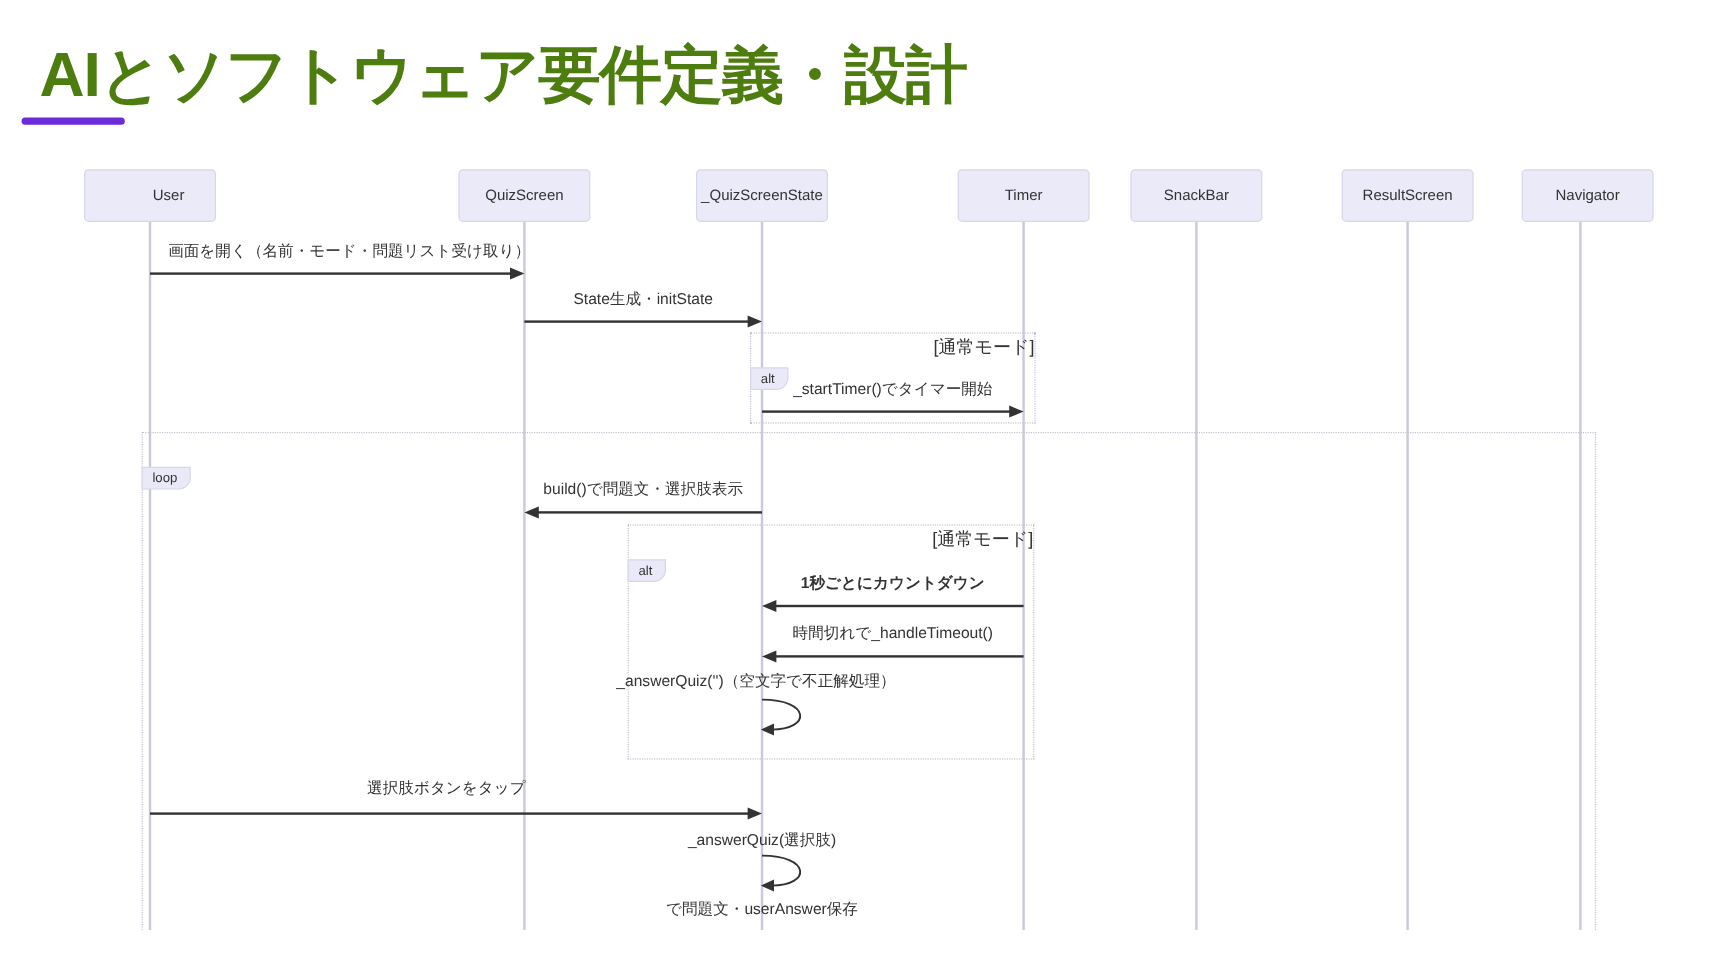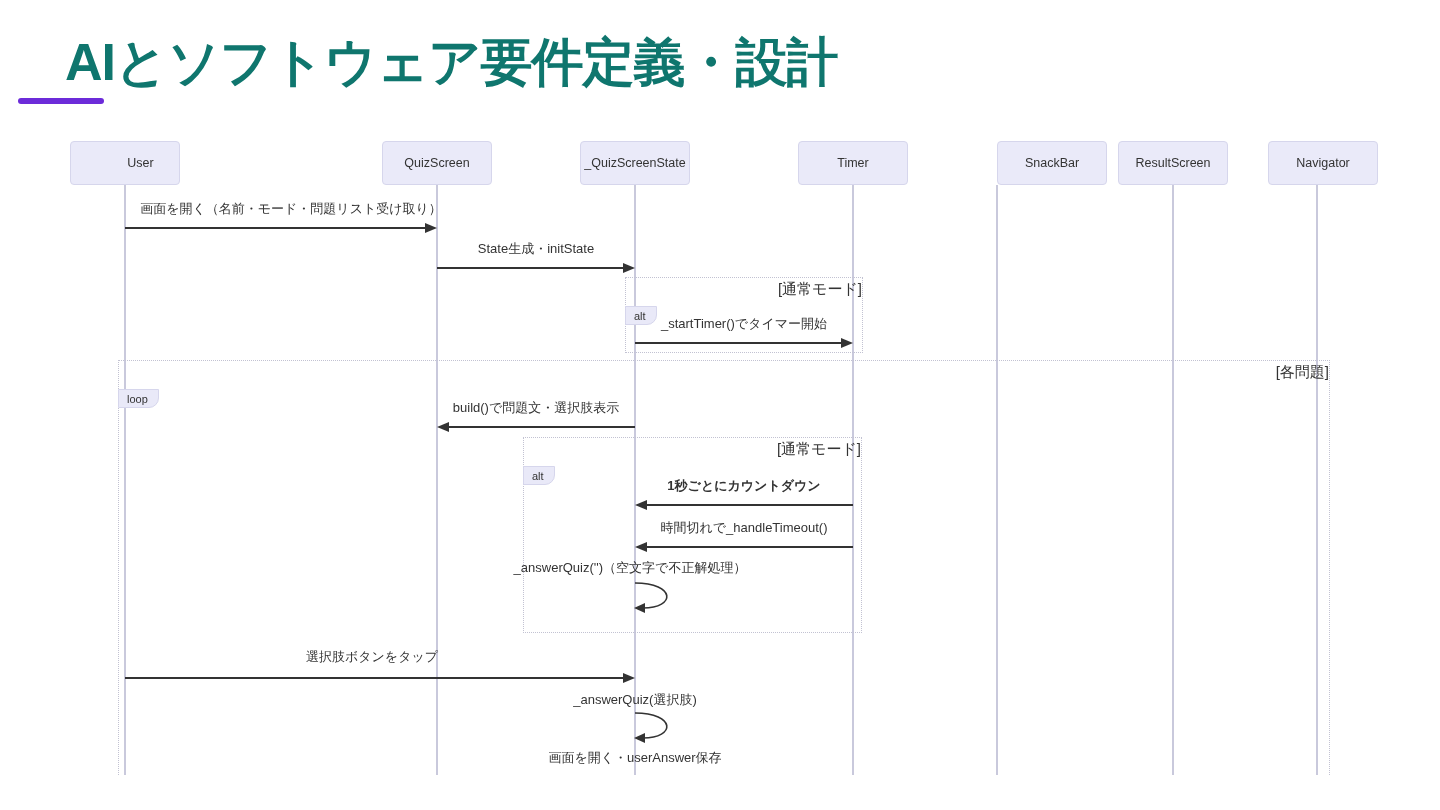--- a/index.html
+++ b/index.html
@@ -2,21 +2,21 @@
 <html><head>
 <meta charset="utf-8">
 <style>
   * { margin:0; padding:0; box-sizing:border-box; }
   html,body { width:1440px; height:810px; background:#ffffff; overflow:hidden;
               font-family:"Liberation Sans","DejaVu Sans",sans-serif; }
   .slide { position:relative; width:1440px; height:810px; background:#ffffff; }
 
   
   .page-title { position:absolute; left:33px; top:28px; font-size:52px; font-weight:700;
-                color:#0f766e; letter-spacing:-1px; white-space:nowrap;margin-left:32px; }
+                color:#4d7c0f; letter-spacing:-1px; white-space:nowrap; }
   .title-underline { position:absolute; left:18px; top:98px; width:86px; height:6px;
                      background:#6C2BD9; border-radius:3px; }
 
   
   .lifeline { position:absolute; top:185px; width:2px; height:590px; background:#C9C9DC; z-index:1; }
 
   
   .participant { position:absolute; top:141px; height:44px; width:110px;
                  background:#EAEAF9; border:1px solid #D6D6EC; border-radius:4px;
                  display:flex; align-items:center; justify-content:center;
@@ -59,33 +59,32 @@
     <div class="lifeline" style="left:1172px;"></div>
     <div class="lifeline" style="left:1316px;"></div>
 
     <div class="frame" style="left:625px; top:277px; width:238px; height:76px;">
       <div class="frame-tab">alt</div>
       <div class="frame-cond">[通常モード]</div>
     </div>
 
     <div class="frame clipped" style="left:118px; top:360px; width:1212px; height:415px;">
       <div class="frame-tab">loop</div>
-      <div class="frame-cond">[各問題]</div>
     </div>
 
     <div class="frame" style="left:523px; top:437px; width:339px; height:196px;">
       <div class="frame-tab">alt</div>
       <div class="frame-cond">[通常モード]</div>
     </div>
 
     <div class="participant" style="left:70px;padding-left:31px;">User</div>
     <div class="participant" style="left:382px;">QuizScreen</div>
     <div class="participant" style="left:580px;">_QuizScreenState</div>
     <div class="participant" style="left:798px;">Timer</div>
-    <div class="participant" style="left:997px;">SnackBar</div>
+    <div class="participant" style="left:942px;">SnackBar</div>
     <div class="participant" style="left:1118px;">ResultScreen</div>
     <div class="participant" style="left:1268px;">Navigator</div>
 
     <div class="msg" style="left:291px; top:200px;">画面を開く（名前・モード・問題リスト受け取り）</div>
     <div class="arrow-line" style="left:125px; top:227px; width:302px;"></div>
     <div class="head-right" style="left:425px; top:223px;"></div>
 
     <div class="msg" style="left:536px; top:240px;">State生成・initState</div>
     <div class="arrow-line" style="left:437px; top:267px; width:188px;"></div>
     <div class="head-right" style="left:623px; top:263px;"></div>
@@ -115,16 +114,16 @@
     <div class="msg" style="left:372px; top:648px;">選択肢ボタンをタップ</div>
     <div class="arrow-line" style="left:125px; top:677px; width:500px;"></div>
     <div class="head-right" style="left:623px; top:673px;"></div>
 
     <div class="msg" style="left:635px; top:691px;">_answerQuiz(選択肢)</div>
     <svg class="self-arc" style="left:634px; top:710px;" width="52" height="34">
       <path d="M1 3 C 42 3, 42 28, 9 28" fill="none" stroke="#333333" stroke-width="1.6"></path>
       <polygon points="11,23 11,33 0,28" fill="#333333"></polygon>
     </svg>
 
-    <div class="msg" style="left:635px; top:749px;">画面を開く・userAnswer保存</div>
+    <div class="msg" style="left:635px; top:749px;">で問題文・userAnswer保存</div>
 
   </div>
 </div>
 
 </body></html>

